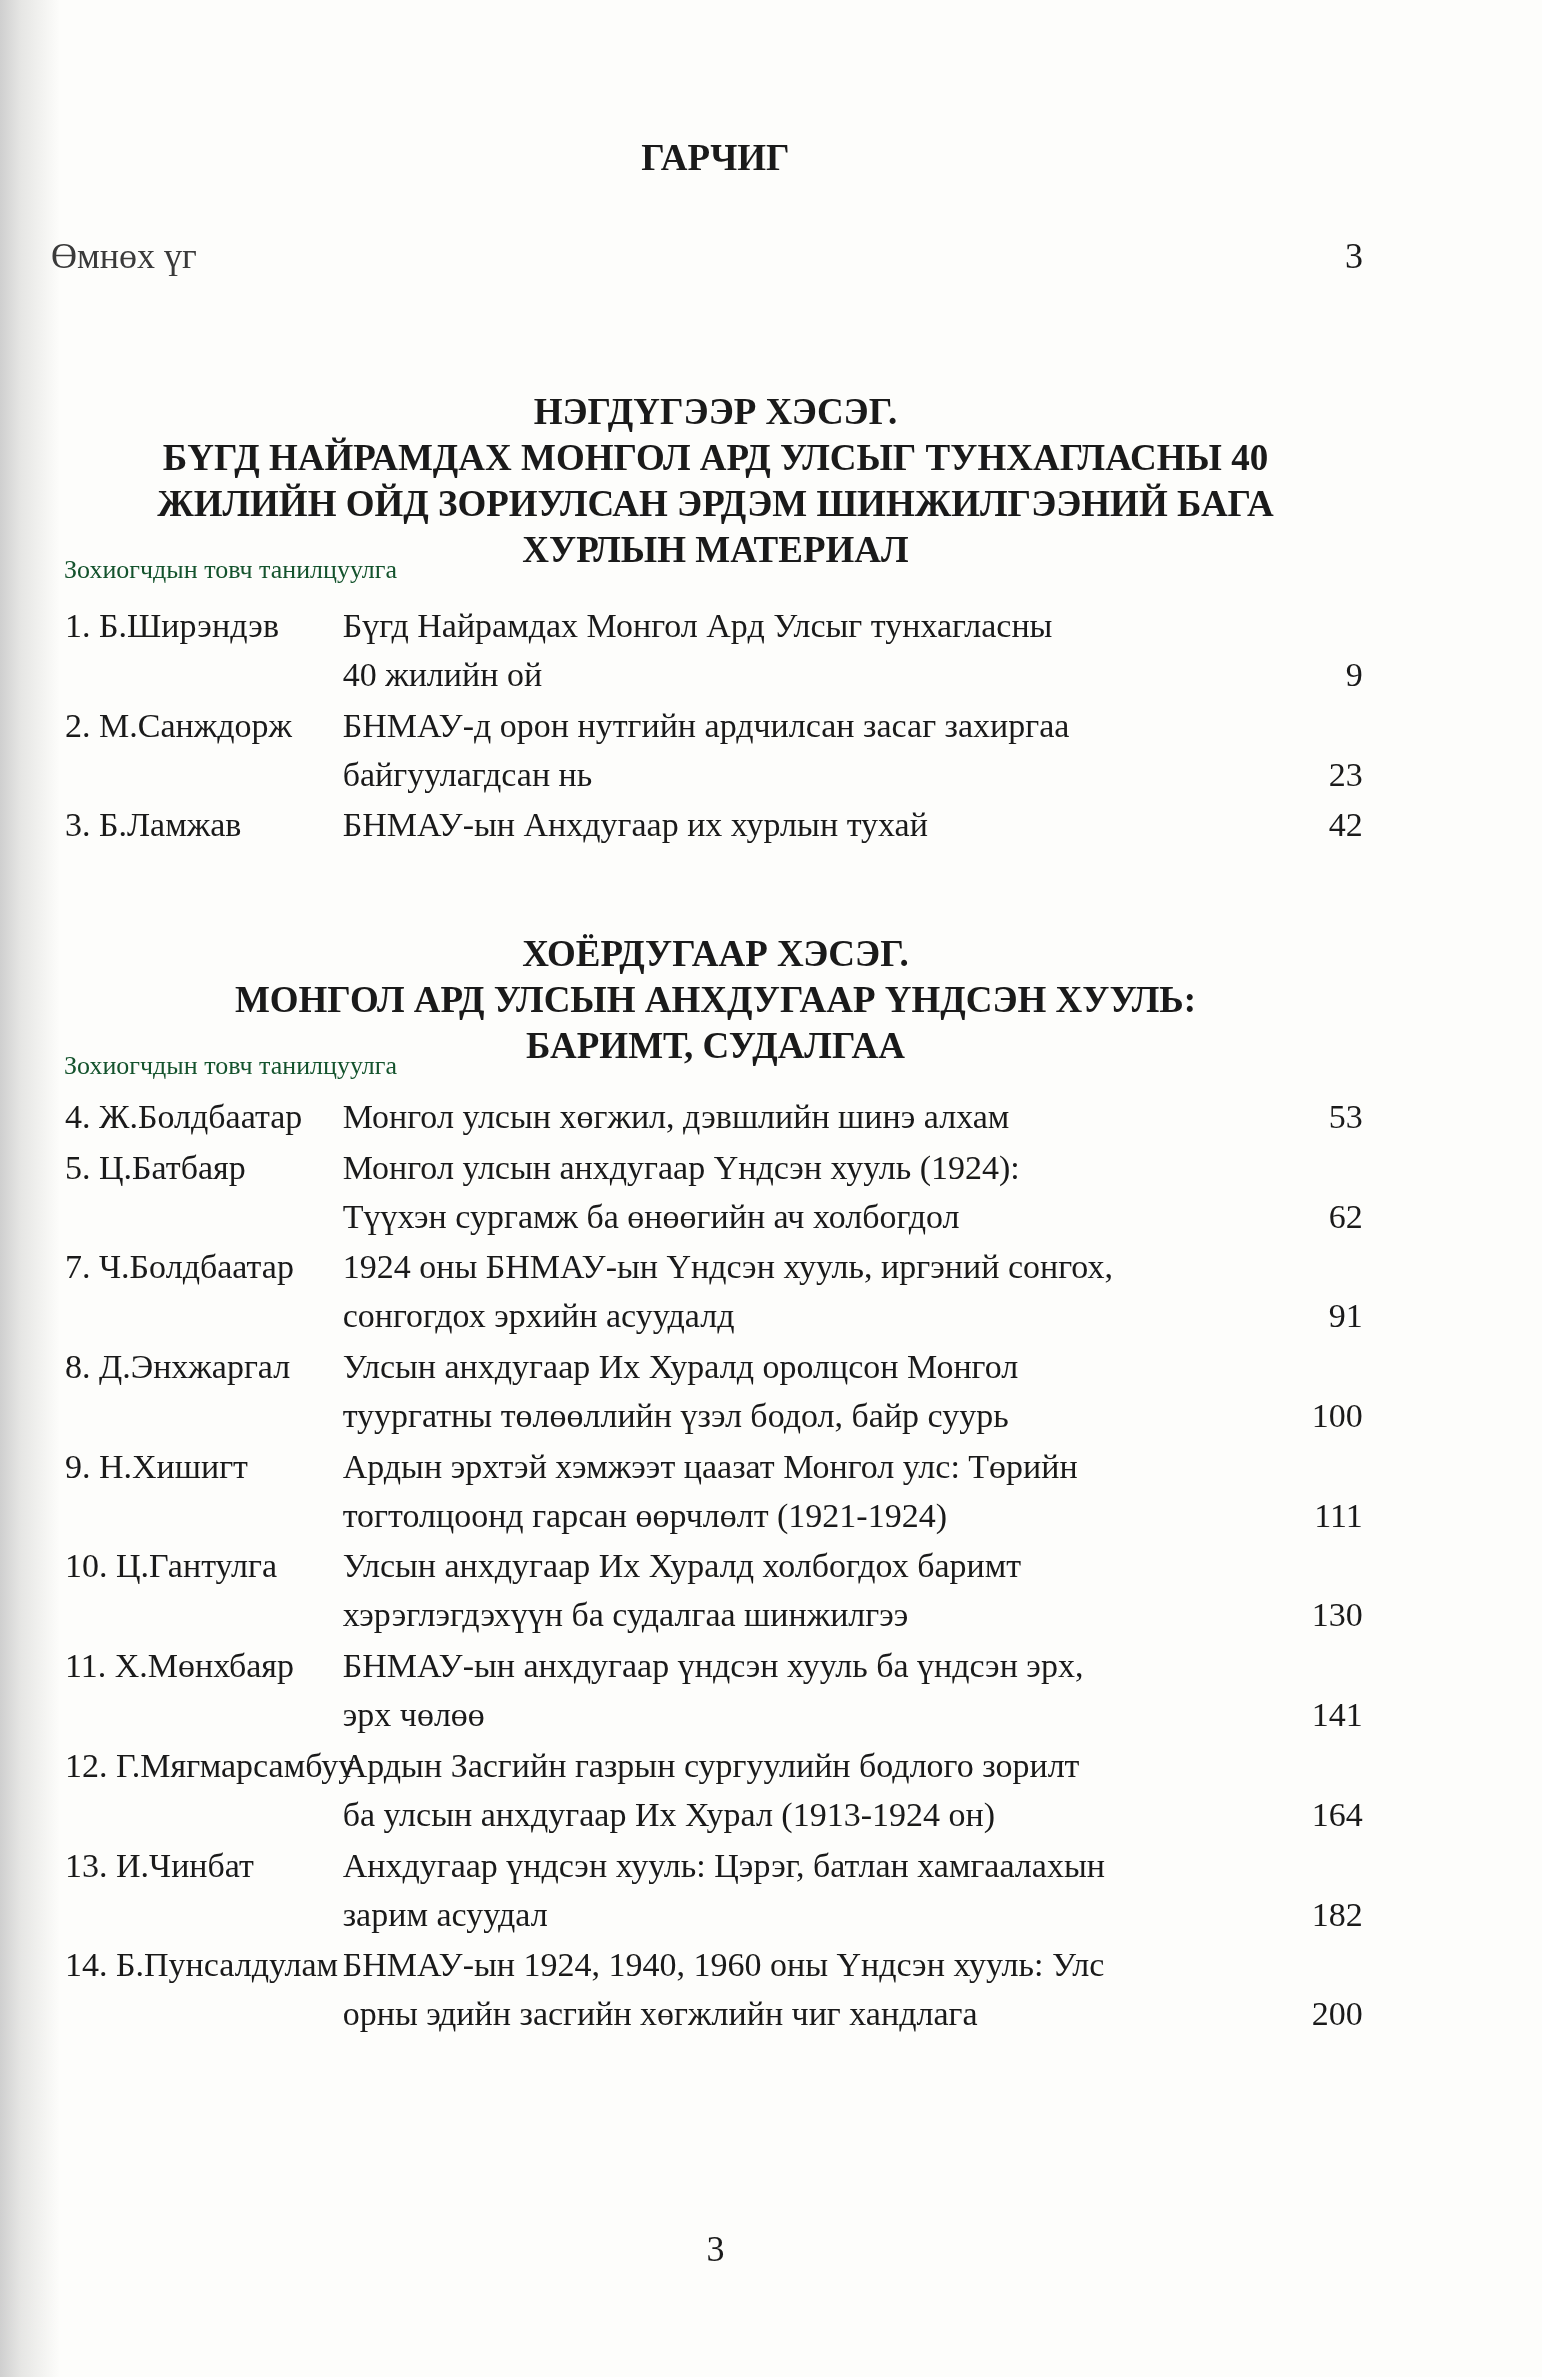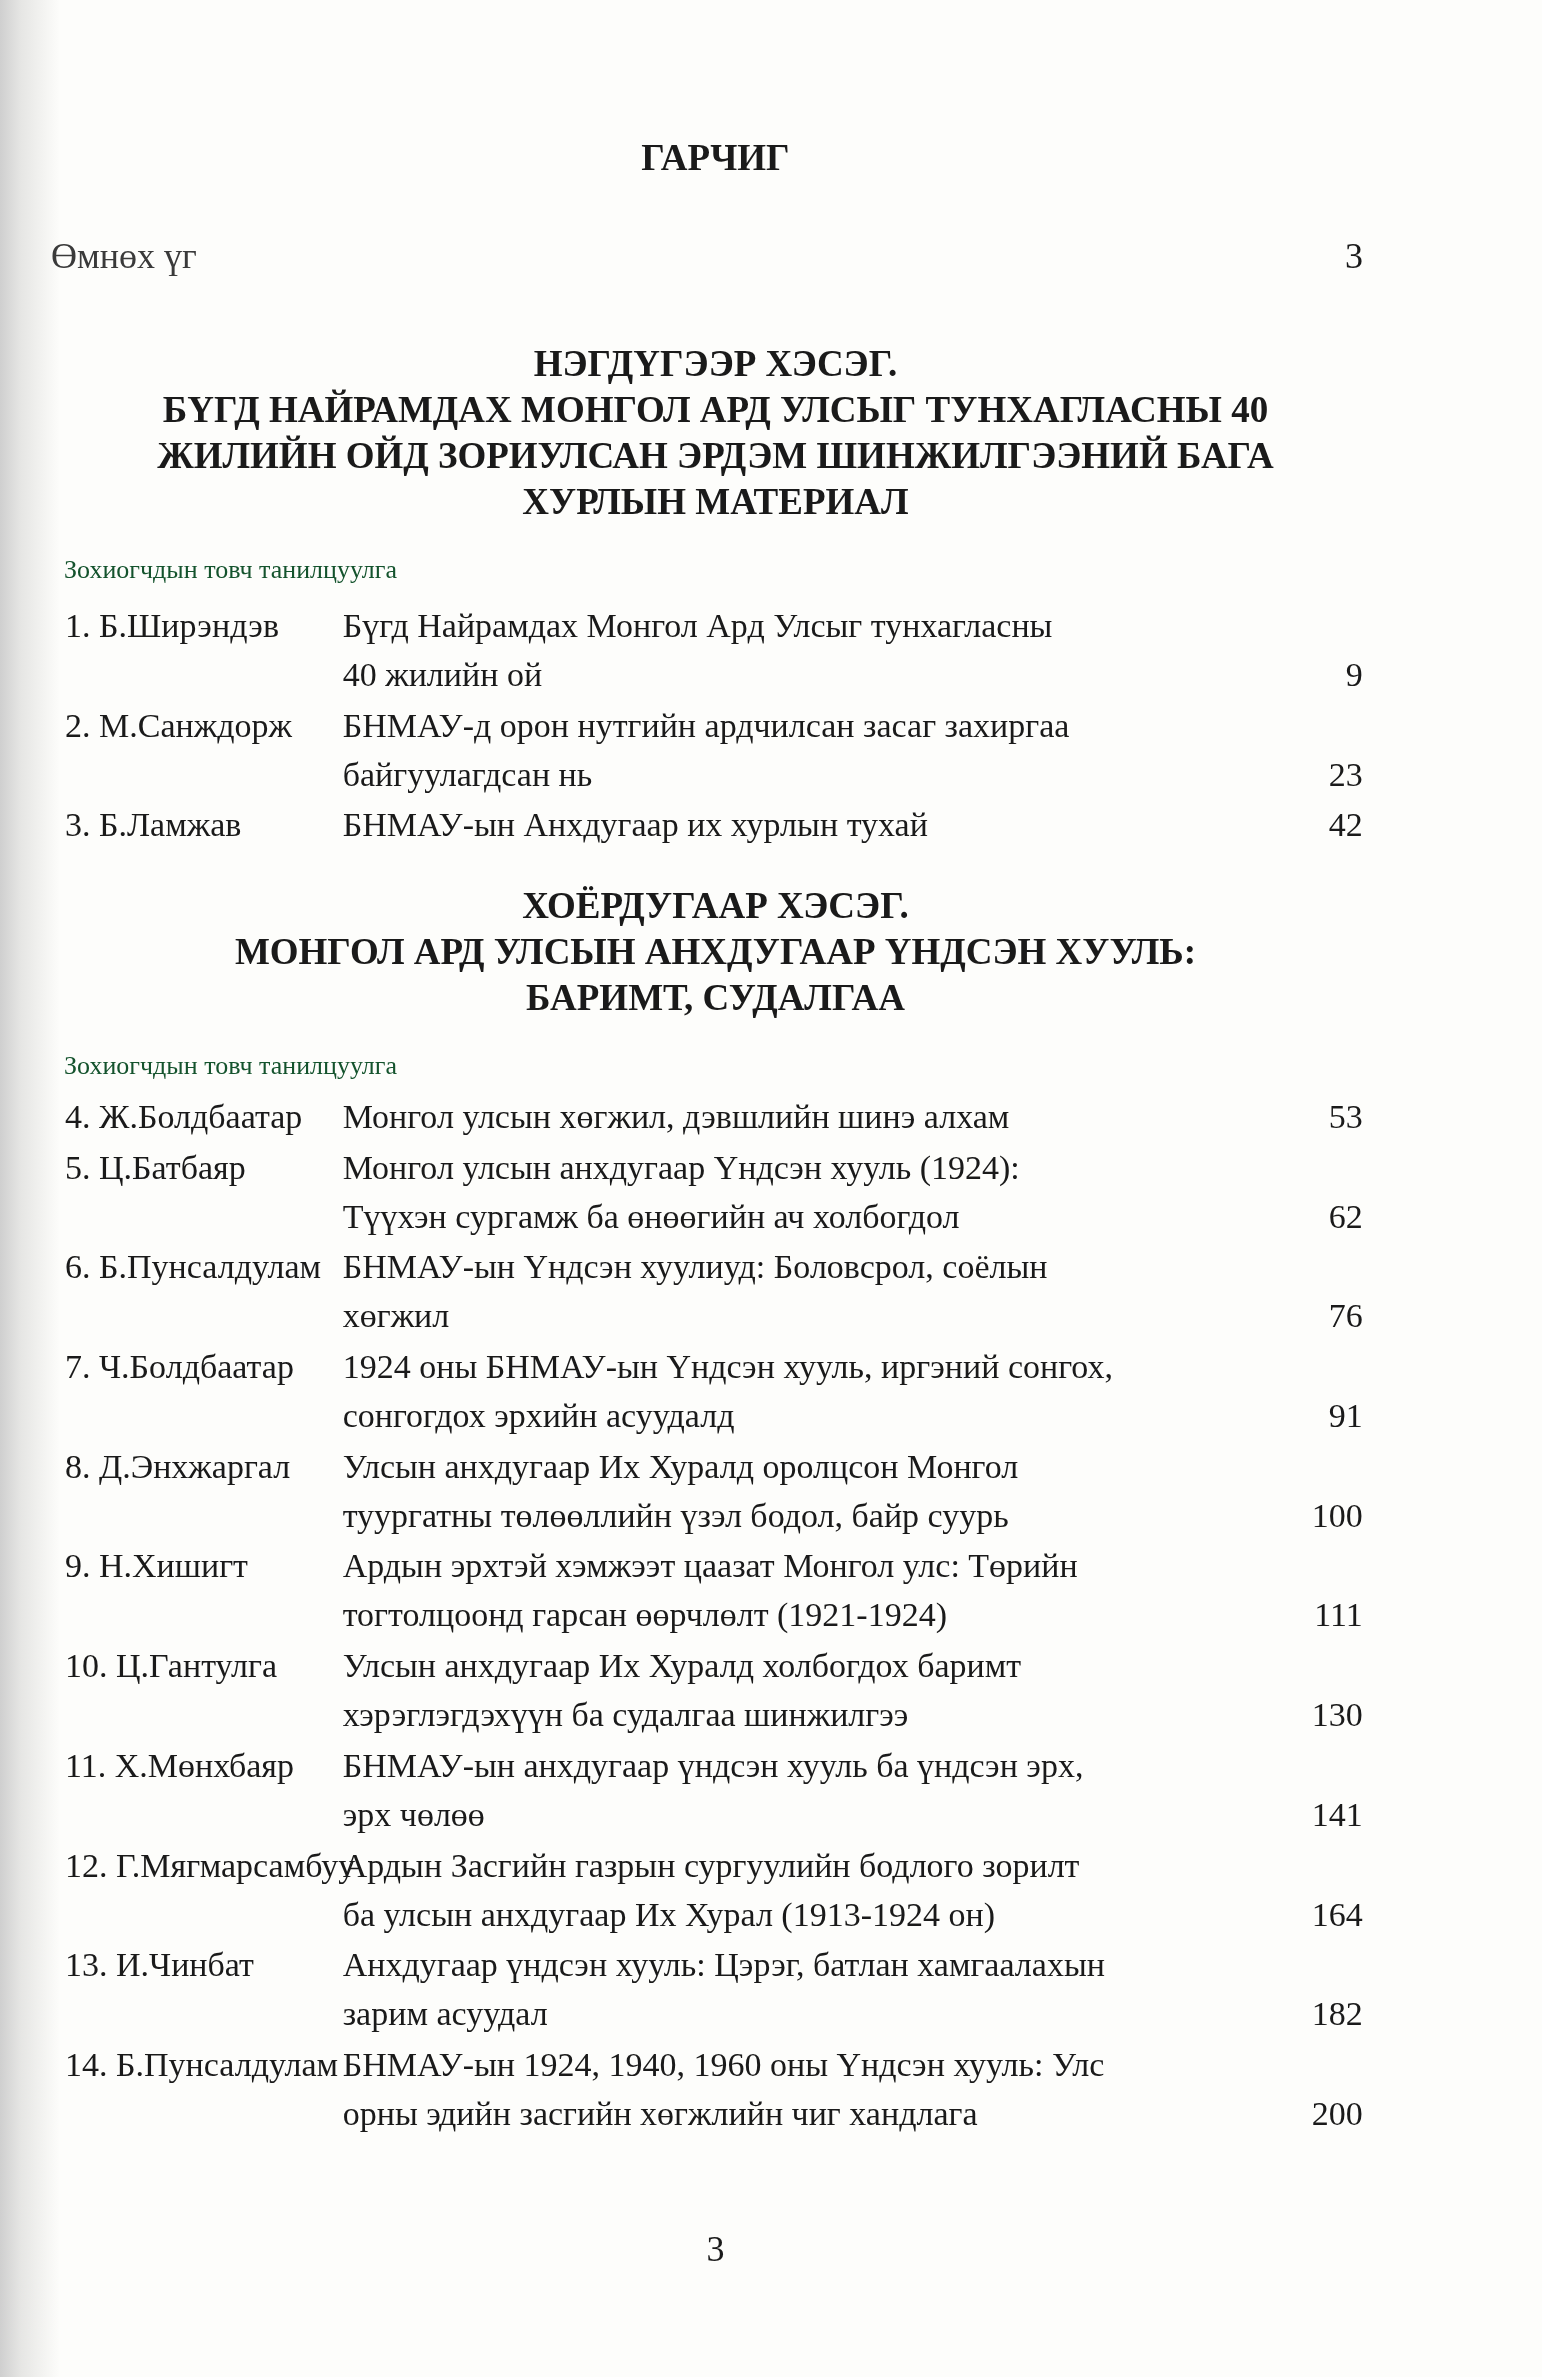--- a/index.html
+++ b/index.html
@@ -17,21 +17,21 @@
   .page { position: absolute; left: 0; top: 0; width: 1543px; height: 2377px; }
   .doc-title {
     position: absolute; left: 0; width: 1431px; top: 136px;
     text-align: center; font-weight: bold; font-size: 37px;
   }
   .row-line { position: absolute; font-size: 36px; line-height: 49px; }
   .preface { left: 51px; top: 232px; color: #3a3a3a; text-align: center; }
   .preface-page { left: 1278px; width: 85px; text-align: right; top: 232px; }
   .section-head {
     position: absolute; left: 0; width: 1431px;
-    text-align: center; font-weight: bold; font-size: 37px; line-height: 46px;
+    text-align: center; font-weight: bold; font-size: 37px; line-height: 46px; margin-top: 48px;
   }
   .sec1 { top: 341px; }
   .sec2 { top: 883px; }
   .intro { position: absolute; left: 56px; font-size: 26px; line-height: 49px; color: #14532d; margin-left: 8px; }
   .intro1 { top: 545px; }
   .intro2 { top: 1041px; }
   .entries { position: absolute; left: 0; width: 1526px; }
   .entries1 { top: 601px; }
   .entries2 { top: 1092px; }
   .entry { position: relative; display: flex; margin-bottom: 1.7px; font-size: 34px; line-height: 49px; }
@@ -101,28 +101,20 @@
       </div>
       <div class="entry">
         <div class="author">5. Ц.Батбаяр</div>
         <div class="title">
           <span>Монгол улсын анхдугаар Үндсэн хууль (1924):</span>
           <span>Түүхэн сургамж ба өнөөгийн ач холбогдол</span>
         </div>
         <div class="pg">62</div>
       </div>
       <div class="entry">
-        <div class="author">6. Б.Пунсалдулам</div>
-        <div class="title">
-          <span>БНМАУ-ын Үндсэн хуулиуд: Боловсрол, соёлын</span>
-          <span>хөгжил</span>
-        </div>
-        <div class="pg">76</div>
-      </div>
-      <div class="entry">
         <div class="author">7. Ч.Болдбаатар</div>
         <div class="title">
           <span>1924 оны БНМАУ-ын Үндсэн хууль, иргэний сонгох,</span>
           <span>сонгогдох эрхийн асуудалд</span>
         </div>
         <div class="pg">91</div>
       </div>
       <div class="entry">
         <div class="author">8. Д.Энхжаргал</div>
         <div class="title">

